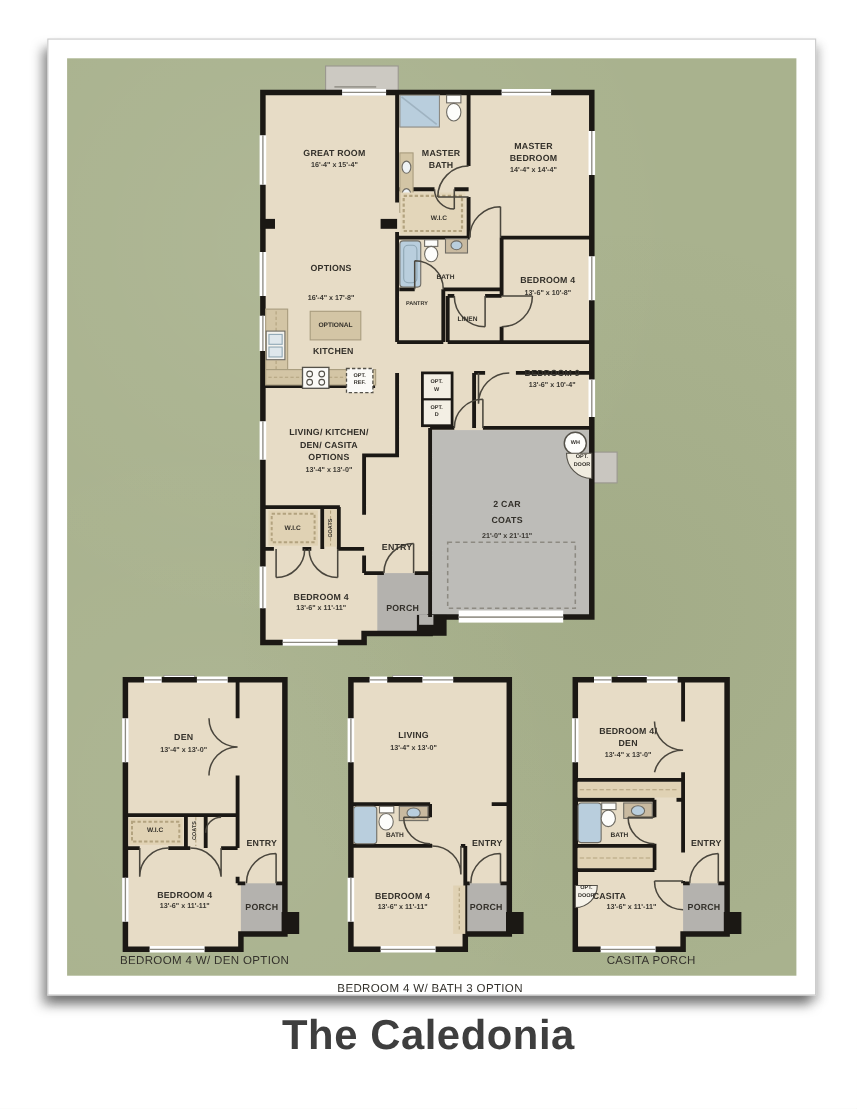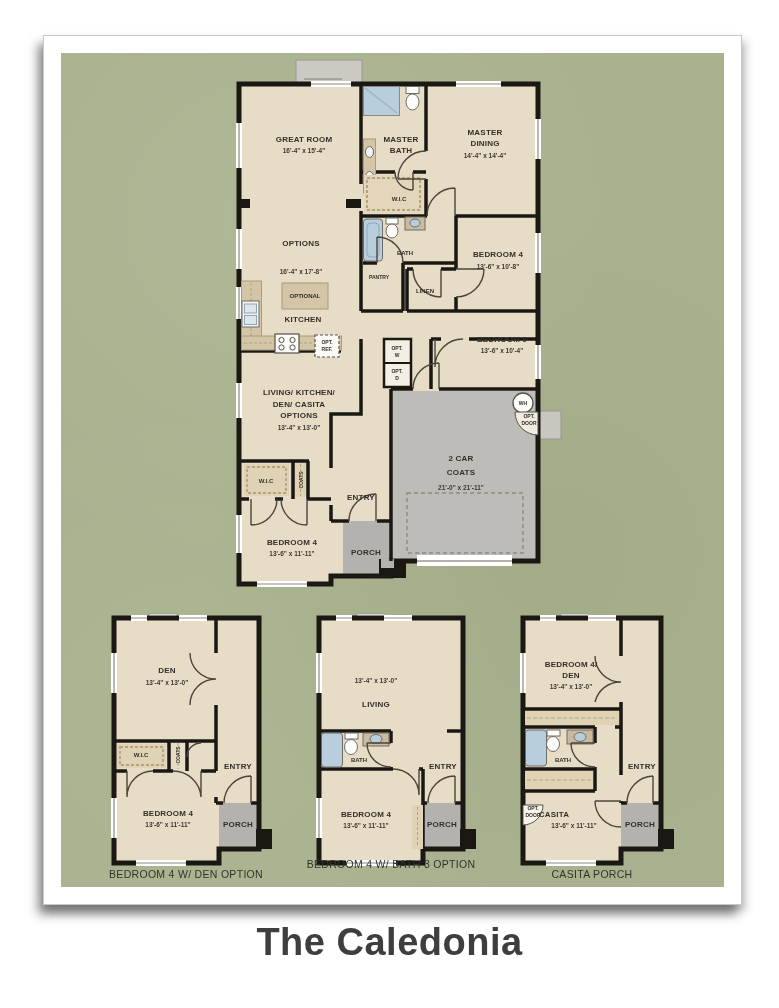--- a/index.html
+++ b/index.html
@@ -247,21 +247,21 @@
           <path d="M566,750 A27,27 0 0,1 592,723 M592,750 V723"></path>
         </g>
       </g>
     </svg>
 
     <div class="lbl rn" style="left:243px;top:87px">GREAT ROOM</div>
     <div class="lbl rd" style="left:243px;top:98px">16'-4" x 15'-4"</div>
     <div class="lbl rn" style="left:340px;top:87px">MASTER</div>
     <div class="lbl rn" style="left:340px;top:98px">BATH</div>
     <div class="lbl rn" style="left:424px;top:80px">MASTER</div>
-    <div class="lbl rn" style="left:424px;top:91px">DINING</div>
+    <div class="lbl rn" style="left:424px;top:91px">BEDROOM</div>
     <div class="lbl rd" style="left:424px;top:103px">14'-4" x 14'-4"</div>
     <div class="lbl sm" style="left:338px;top:146px">W.I.C</div>
     <div class="lbl rn" style="left:240px;top:191px">OPTIONS</div>
     <div class="lbl rd" style="left:240px;top:219px">16'-4" x 17'-8"</div>
     <div class="lbl sm" style="left:344px;top:200px">BATH</div>
     <div class="lbl xs" style="left:318px;top:224px">PANTRY</div>
     <div class="lbl sm" style="left:364px;top:238px">LINEN</div>
     <div class="lbl rn" style="left:437px;top:202px">BEDROOM 4</div>
     <div class="lbl rd" style="left:437px;top:214px">13'-6" x 10'-8"</div>
     <div class="lbl sm" style="left:244px;top:243px">OPTIONAL</div>
@@ -294,28 +294,28 @@
     <div class="lbl rn" style="left:106px;top:618px">DEN</div>
     <div class="lbl rd" style="left:106px;top:630px">13'-4" x 13'-0"</div>
     <div class="lbl sm" style="left:80px;top:702px">W.I.C</div>
     <div class="lbl xs vert" style="left:117px;top:702px">COATS</div>
     <div class="lbl rn" style="left:177px;top:714px">ENTRY</div>
     <div class="lbl rn" style="left:107px;top:761px">BEDROOM 4</div>
     <div class="lbl rd" style="left:107px;top:772px">13'-6" x 11'-11"</div>
     <div class="lbl rn" style="left:177px;top:772px">PORCH</div>
     <div class="lbl cap" style="left:125px;top:821px">BEDROOM 4 W/ DEN OPTION</div>
 
-    <div class="lbl rn" style="left:315px;top:652px">LIVING</div>
+    <div class="lbl rn" style="left:315px;top:616px">LIVING</div>
     <div class="lbl rd" style="left:315px;top:628px">13'-4" x 13'-0"</div>
     <div class="lbl sm" style="left:298px;top:707px">BATH</div>
     <div class="lbl rn" style="left:382px;top:714px">ENTRY</div>
     <div class="lbl rn" style="left:305px;top:762px">BEDROOM 4</div>
     <div class="lbl rd" style="left:305px;top:773px">13'-6" x 11'-11"</div>
     <div class="lbl rn" style="left:381px;top:772px">PORCH</div>
-    <div class="lbl cap" style="left:330px;top:811px">BEDROOM 4 W/ BATH 3 OPTION</div>
+    <div class="lbl cap" style="left:330px;top:846px">BEDROOM 4 W/ BATH 3 OPTION</div>
 
     <div class="lbl rn" style="left:510px;top:612px">BEDROOM 4/</div>
     <div class="lbl rn" style="left:510px;top:623px">DEN</div>
     <div class="lbl rd" style="left:510px;top:634px">13'-4" x 13'-0"</div>
     <div class="lbl sm" style="left:502px;top:707px">BATH</div>
     <div class="lbl rn" style="left:581px;top:714px">ENTRY</div>
     <div class="lbl xs" style="left:472px;top:755px">OPT.</div>
     <div class="lbl xs" style="left:472px;top:762px">DOOR</div>
     <div class="lbl rn" style="left:493px;top:762px">CASITA</div>
     <div class="lbl rd" style="left:513px;top:773px">13'-6" x 11'-11"</div>

